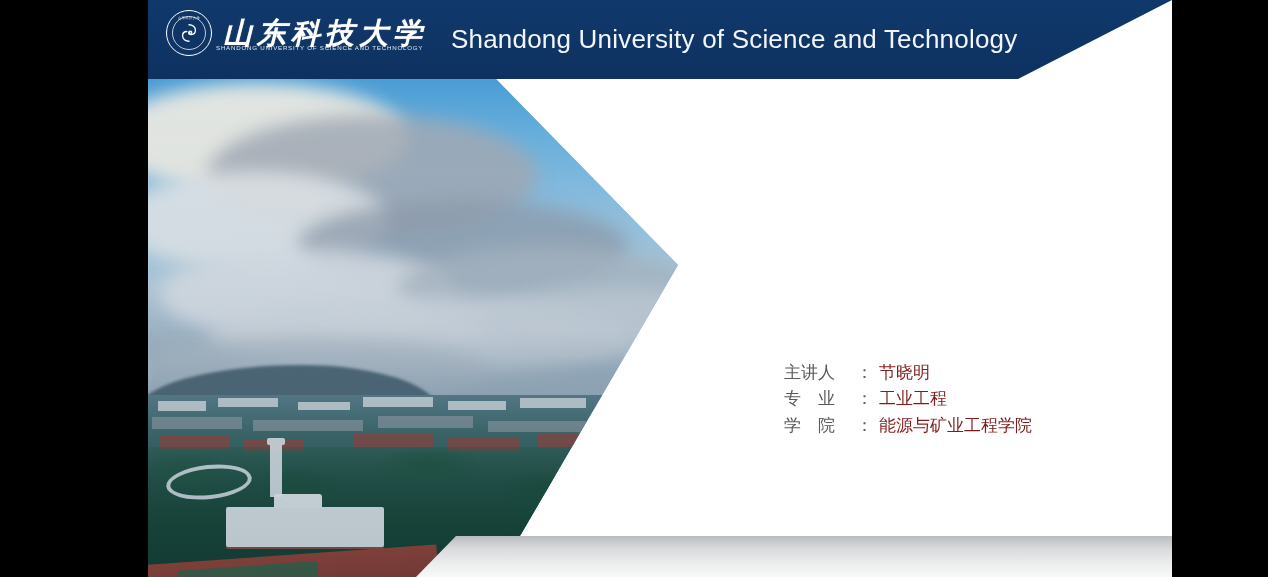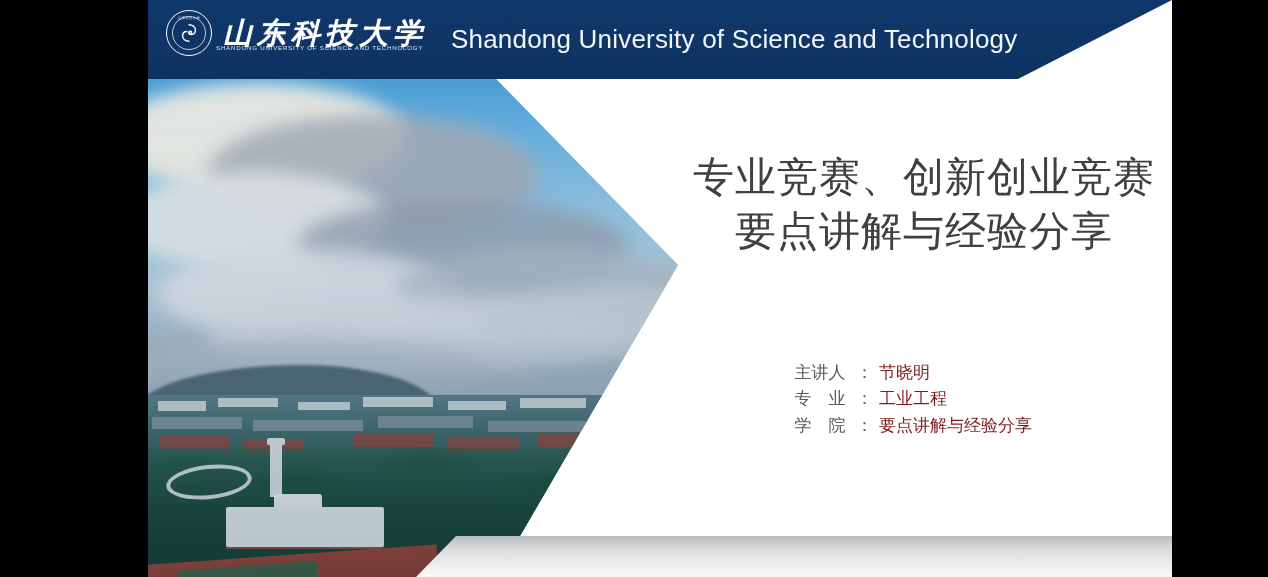--- a/index.html
+++ b/index.html
@@ -165,21 +165,21 @@
     color:#404040; font-size:41px; font-weight:400; line-height:1.32;
     letter-spacing:1px; white-space:nowrap;
   }
 
   
   #meta-block{ position:absolute; left:636px; top:360px; }
   .meta-row{
     display:flex; align-items:baseline;
     color:#5a5a5a; font-size:17px; line-height:1.55; white-space:nowrap;
   }
-  .meta-label{ width:72px; letter-spacing:0px;text-align:center; }
+  .meta-label{ width:72px; letter-spacing:0px; }
   .meta-colon{ margin-right:6px; }
   .meta-value{ color:#7f1d1d; }
 
   
   #bottom-band{
     position:absolute; left:268px; top:536px; width:756px; height:41px;
     background:linear-gradient(180deg,#b9bcbe 0%, #d8dadc 30%, #eceded 68%, #f8f8f8 100%);
     -webkit-clip-path:polygon(40px 0, 756px 0, 756px 41px, 0 41px);
     clip-path:polygon(40px 0, 756px 0, 756px 41px, 0 41px);
   }
@@ -256,39 +256,35 @@
           <div class="green"></div>
           <div class="stadium"></div>
           <div class="tower"></div>
           <div class="bigbuilding"></div>
           <div class="track"></div>
         </div>
       </div>
       <div class="photo-tint"></div>
     </div>
 
-    <div id="title-block">
-      <div class="title-line">专业竞赛、创新创业竞赛</div>
-      <div class="title-line">要点讲解与经验分享</div>
-    </div>
 
     <div id="meta-block">
       <div class="meta-row">
         <span class="meta-label">主讲人</span>
         <span class="meta-colon">：</span>
         <span class="meta-value">节晓明</span>
       </div>
       <div class="meta-row">
         <span class="meta-label">专　业</span>
         <span class="meta-colon">：</span>
         <span class="meta-value">工业工程</span>
       </div>
       <div class="meta-row">
         <span class="meta-label">学　院</span>
         <span class="meta-colon">：</span>
-        <span class="meta-value">要点讲解与经验分享</span>
+        <span class="meta-value">能源与矿业工程学院</span>
       </div>
     </div>
 
     <div id="bottom-band"></div>
 
   </div>
 </div>
 
 </body></html>

